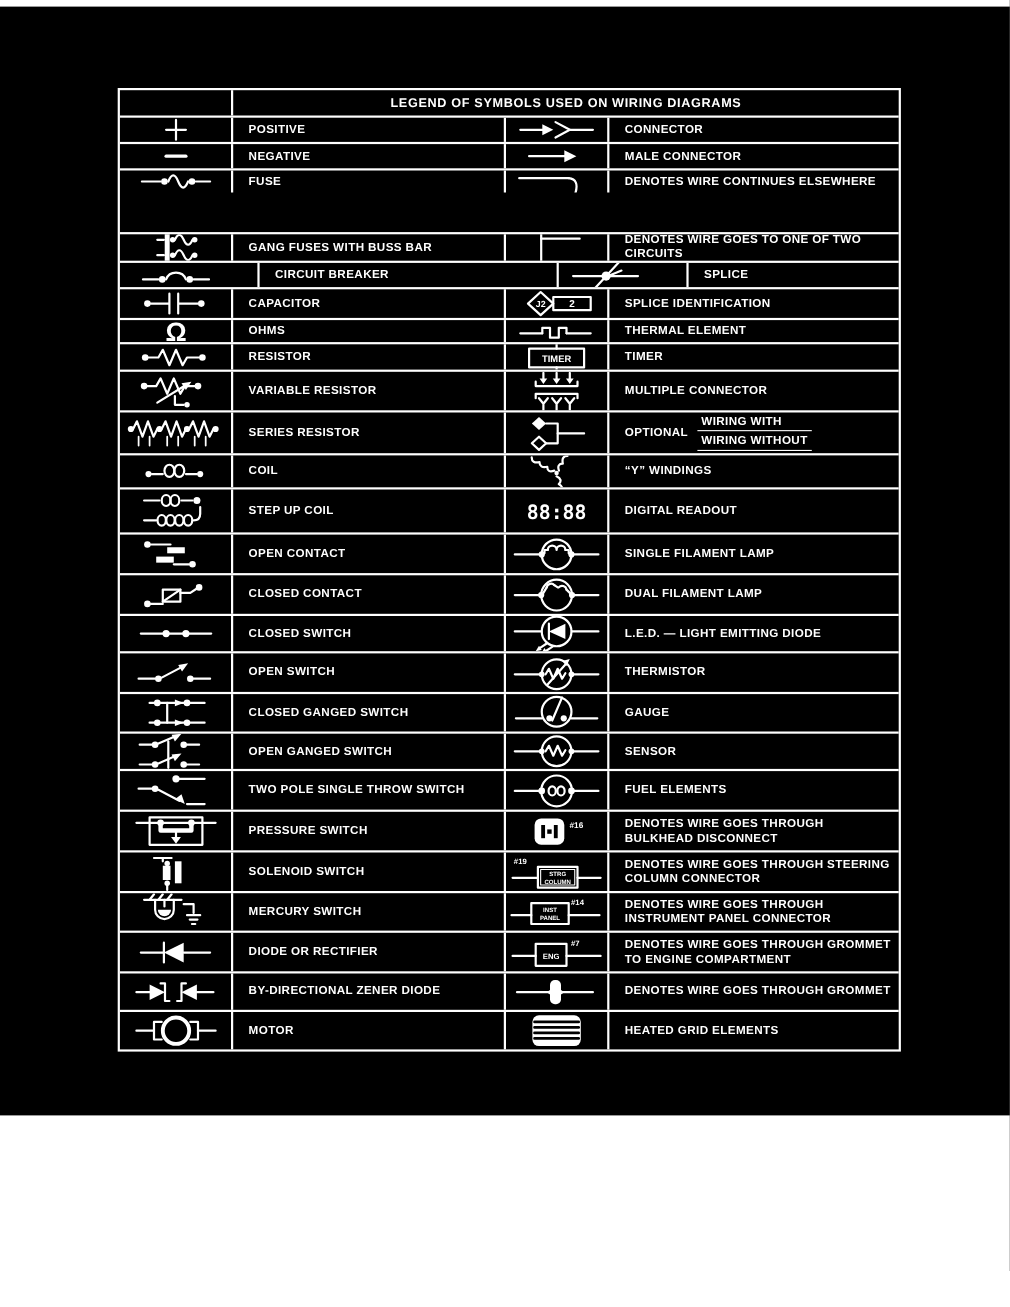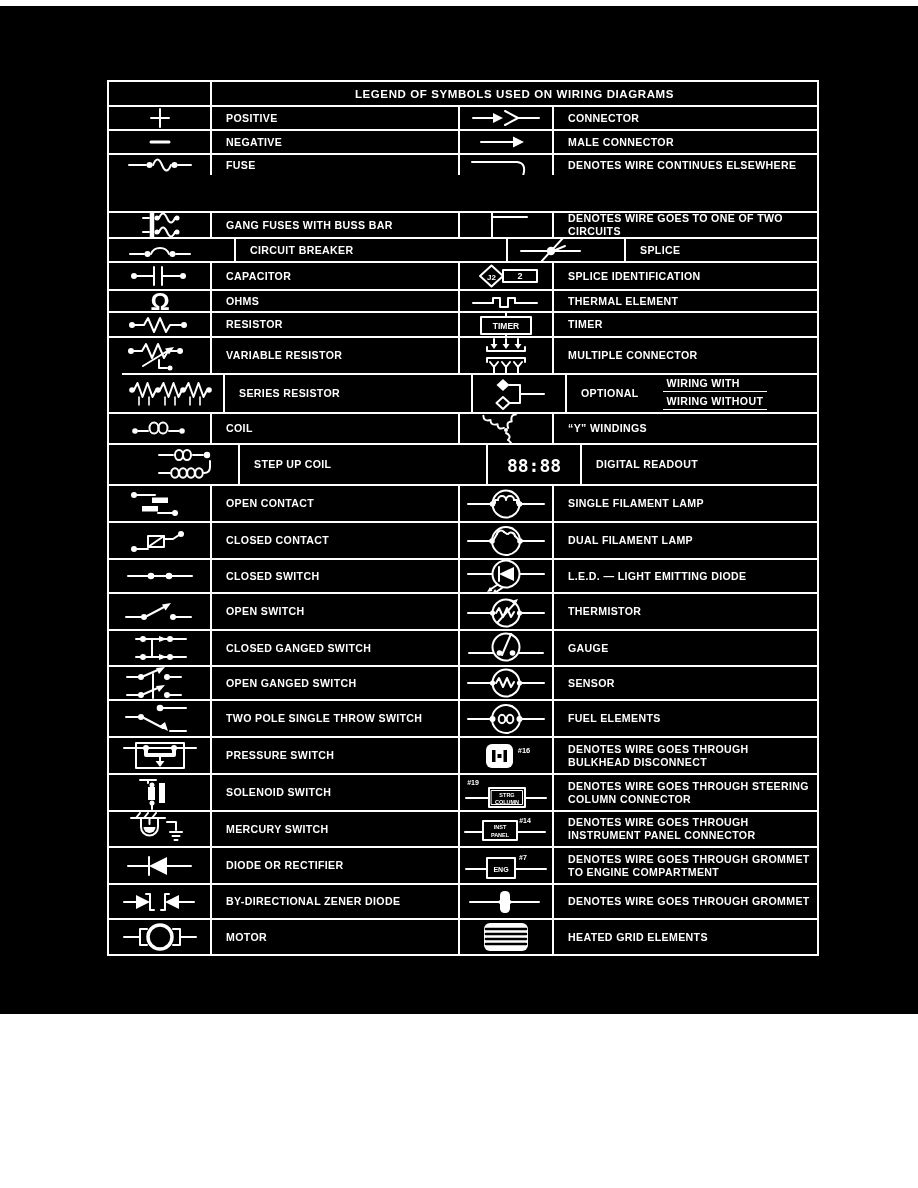--- a/index.html
+++ b/index.html
@@ -10,21 +10,21 @@
        border:2px solid #fff;background:#000;box-sizing:border-box}
   .row{display:grid;grid-template-columns:101px 248px 94px 1fr;box-sizing:border-box}
   .row + .row{border-top:2px solid #fff}
   .row.header{grid-template-columns:101px 1fr}
   .cell{display:flex;align-items:center;overflow:hidden;box-sizing:border-box;min-width:0}
   .cell + .cell{border-left:2px solid #fff}
   .sym{justify-content:center}
   .lab{justify-content:flex-start;padding:1px 6px 1px 14px;color:#fff;font-weight:bold;
        font-size:10.6px;letter-spacing:.35px;line-height:1.22}
   .title{justify-content:center;color:#fff;font-weight:bold;font-size:11.5px;letter-spacing:.6px}
-  .opt-wrap{display:flex;align-items:center;gap:24px}
+  .opt-wrap{display:flex;align-items:center;gap:8px}
   .opt-stack{display:flex;flex-direction:column;gap:3px}
   .opt-sub{border-bottom:1.5px solid #fff;padding:0 4px 1px 4px;white-space:nowrap}
   svg{display:block}
 </style>
 </head>
 <body>
 
 <div class="band"></div>
 <div class="legend-table">
     <div class="row header" style="height: 23px; text-decoration: underline;">
@@ -268,21 +268,21 @@
             <path d="M26 10v4h38v-4"></path>
             <path d="M26 25v-4h38v4"></path>
             <path d="M29 25l4 5l4 -5M33 30v6M41 25l4 5l4 -5M45 30v6M53 25l4 5l4 -5M57 30v6"></path>
           </svg>
         </span>
       </div>
       <div class="cell lab">
         <span>MULTIPLE CONNECTOR</span>
       </div>
     </div>
-    <div class="row" style="height: 39px; margin-left: 13px;">
+    <div class="row" style="height: 39px;">
       <div class="cell sym">
         <span>
           <svg width="95" height="32" viewBox="0 0 95 32" fill="none" stroke="#fff" stroke-width="2" stroke-linecap="round" stroke-linejoin="round" xmlns="http://www.w3.org/2000/svg">
             <circle cx="7" cy="12" r="2.8" fill="#fff" stroke="none"></circle>
             <circle cx="33" cy="12" r="2.8" fill="#fff" stroke="none"></circle>
             <circle cx="58" cy="12" r="2.8" fill="#fff" stroke="none"></circle>
             <circle cx="84" cy="12" r="2.8" fill="#fff" stroke="none"></circle>
             <path d="M9 12l3.5 -7l5 14l5 -14l5 14l3.5 -7"></path>
             <path d="M35 12l3.5 -7l5 14l5 -14l5 14l3.5 -7"></path>
             <path d="M60 12l3.5 -7l5 14l5 -14l5 14l3.5 -7"></path>
@@ -336,21 +336,21 @@
             <path transform="translate(45,18) rotate(-45)" d="M3 0q3 -6 7 -2q4 -6 8 -2q4 -6 8 -2"></path>
             <path transform="translate(45,18) rotate(90)" d="M3 0q3 -6 7 -2q4 -6 8 -2q4 -6 8 -2"></path>
             <circle cx="45" cy="18" r="2" fill="#fff" stroke="none"></circle>
           </svg>
         </span>
       </div>
       <div class="cell lab">
         <span>“Y” WINDINGS</span>
       </div>
     </div>
-    <div class="row" style="height: 41px; padding-left: 28px;">
+    <div class="row" style="height: 41px;">
       <div class="cell sym">
         <span>
           <svg width="90" height="40" viewBox="0 0 90 40" fill="none" stroke="#fff" stroke-width="2" stroke-linecap="round" stroke-linejoin="round" xmlns="http://www.w3.org/2000/svg">
             <path d="M16 10H30"></path>
             <ellipse cx="36" cy="10" rx="4" ry="5"></ellipse>
             <ellipse cx="44" cy="10" rx="4" ry="5"></ellipse>
             <path d="M50 10H60"></path>
             <circle cx="64" cy="10" r="3.2" fill="#fff" stroke="none"></circle>
             <path d="M16 28H27"></path>
             <ellipse cx="32" cy="28" rx="3.8" ry="4.8"></ellipse>

